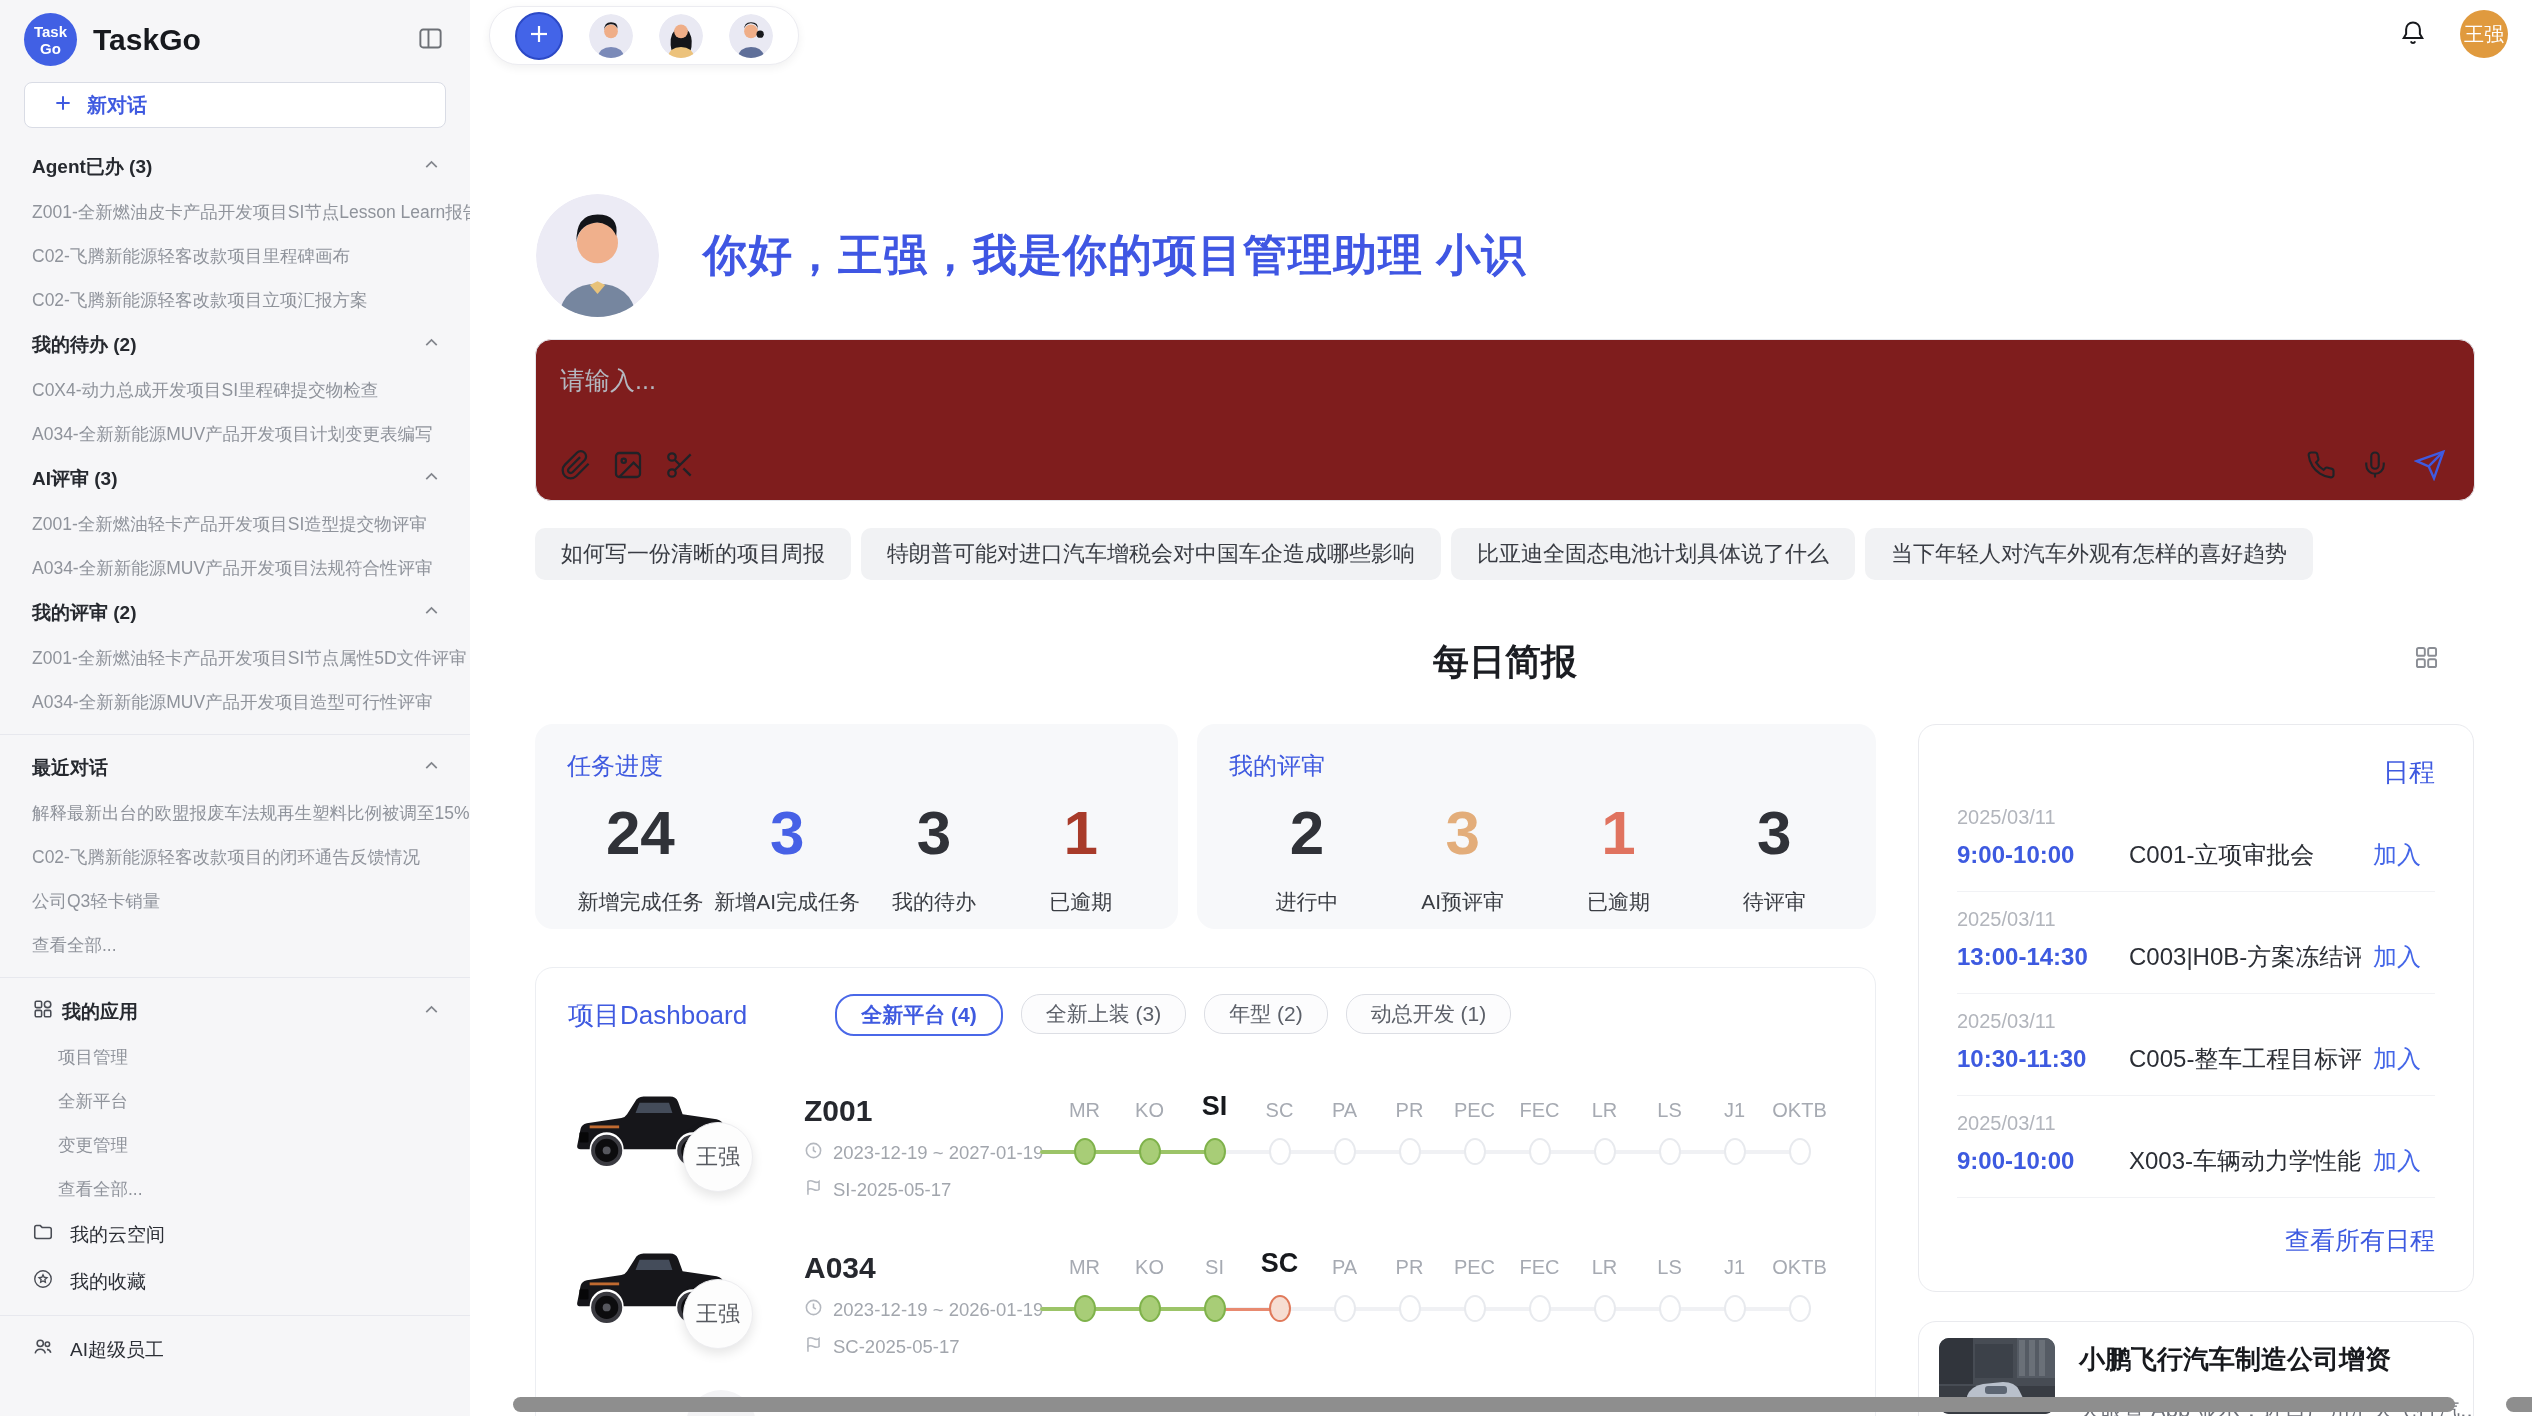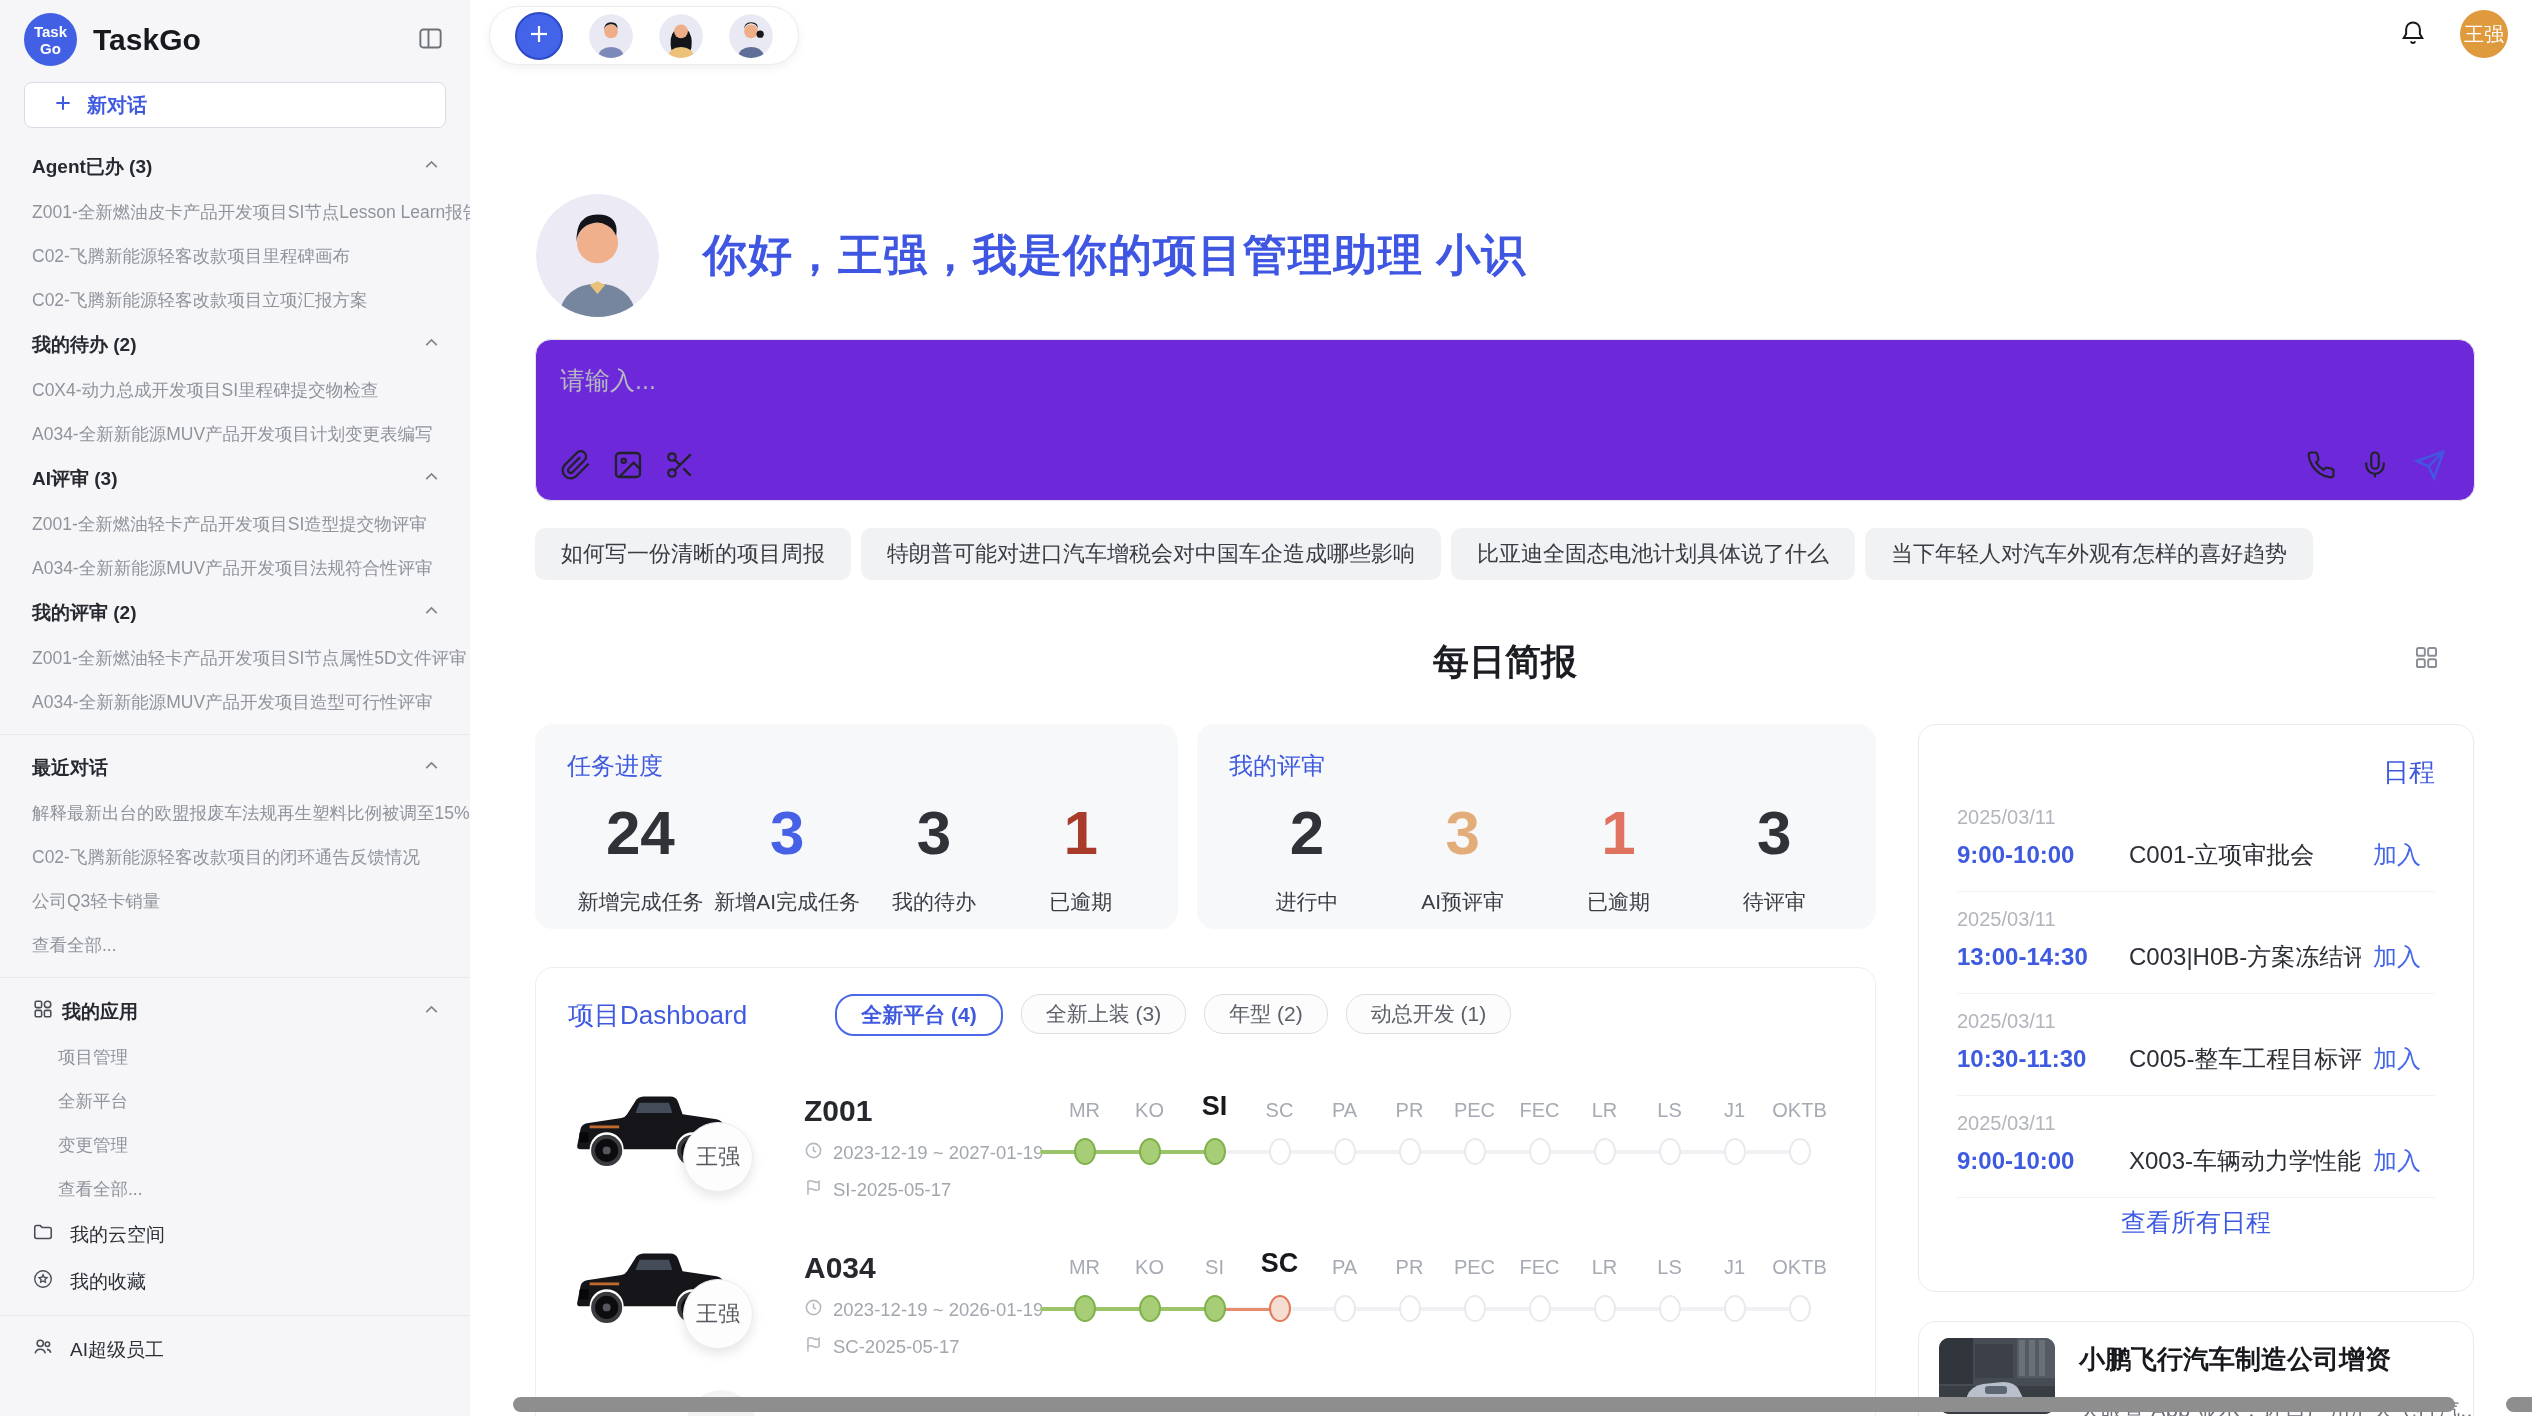--- a/index.html
+++ b/index.html
@@ -28,21 +28,21 @@
   .plus-circle{width:44px;height:44px;border-radius:50%;background:#4364e8;border:2px solid #2c49c6;display:flex;
         align-items:center;justify-content:center;cursor:pointer}
   .tb-avatar{width:44px;height:44px;border-radius:50%;overflow:hidden;cursor:pointer}
   .top-right{position:absolute;right:24px;top:10px;display:flex;align-items:center;gap:28px}
   .user-badge{width:48px;height:48px;border-radius:50%;background:#e09a3e;color:#fff;font-size:20px;
         display:flex;align-items:center;justify-content:center;cursor:pointer}
   .hero{position:absolute;left:66px;top:194px;display:flex;align-items:center;gap:44px}
   .hero-avatar{width:123px;height:123px;border-radius:50%;overflow:hidden}
   .hero-title{font-size:44px;font-weight:700;color:#3f56e3;letter-spacing:1px}
   .composer{position:absolute;left:65px;top:339px;width:1940px;height:162px;border:1px solid #e4e6eb;
-        border-radius:16px;background:#6d28d9;box-sizing:border-box}
+        border-radius:16px;background:#7f1d1d;box-sizing:border-box}
   .placeholder{position:absolute;left:24px;top:24px;font-size:25px;color:#b4b8c0}
   .comp-icons-l{position:absolute;left:22px;bottom:14px;display:flex;gap:16px;align-items:center}
   .comp-icons-r{position:absolute;right:26px;bottom:14px;display:flex;gap:20px;align-items:center}
   .comp-icons-l .icon-btn,.comp-icons-r .icon-btn{padding:2px}
   .chips{position:absolute;left:65px;top:528px;display:flex;gap:10px}
   .chip{height:52px;border-radius:10px;background:#f1f2f4;display:flex;align-items:center;padding:0 26px;
         font-size:22px;color:#393c43;white-space:nowrap;cursor:pointer}
   .briefing-title{position:absolute;left:65px;top:638px;width:1940px;text-align:center;font-size:36px;
         font-weight:700;color:#1b1d22}
   .grid-btn{position:absolute;right:88px;top:640px}
@@ -93,21 +93,21 @@
   
   .sched-card{width:556px;height:568px;border:1px solid #e9eaee;border-radius:18px;box-sizing:border-box;
         background:#fff;padding:30px 38px 0;overflow:hidden}
   .sched-title{text-align:right;font-size:26px;color:#3f5ae0;}
   .sched-list{margin-top:16px}
   .ev-date{font-size:20px;color:#b2b5bc;margin-top:16px}
   .ev-row{display:flex;align-items:center;margin-top:10px;padding-bottom:20px;border-bottom:1px solid #f1f2f5}
   .ev-time{width:172px;font-size:24px;font-weight:700;color:#3d5ae0}
   .ev-name{flex:1;font-size:24px;color:#2b2e35;white-space:nowrap;overflow:hidden}
   .ev-join{font-size:24px;color:#4466e8;margin-left:12px;margin-right:14px;cursor:pointer}
-  .sched-foot{text-align:center;font-size:25px;color:#3d5ae0;margin-top:8px;cursor:pointer}
+  .sched-foot{text-align:right;font-size:25px;color:#3d5ae0;margin-top:26px;cursor:pointer}
   .news-card{margin-top:29px;width:556px;height:140px;border:1px solid #e9eaee;border-radius:18px;
         box-sizing:border-box;background:#fff;padding:16px 20px;display:flex;gap:24px;overflow:hidden;cursor:pointer}
   .news-img{width:116px;height:76px;border-radius:10px;overflow:hidden;flex:none}
   .news-title{font-size:26px;font-weight:700;color:#17191d;margin-top:4px}
   .news-snippet{font-size:22px;color:#6f727a;margin-top:18px;white-space:nowrap;overflow:hidden}
   .hscroll{position:absolute;left:43px;top:1397px;width:1942px;height:15px;border-radius:8px;background:#8e8e8e;cursor:pointer}
   .hscroll-frag{position:absolute;left:2036px;top:1397px;width:26px;height:15px;border-radius:8px 0 0 8px;background:#8e8e8e}
 </style>
 </head>
 <body>

